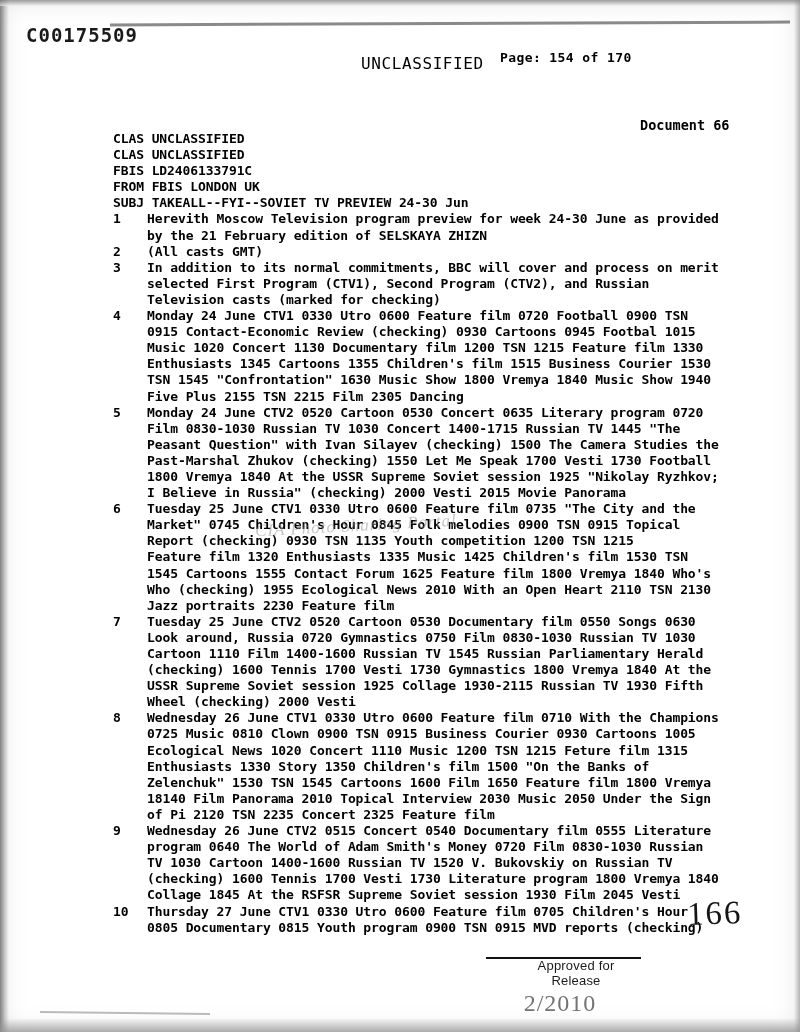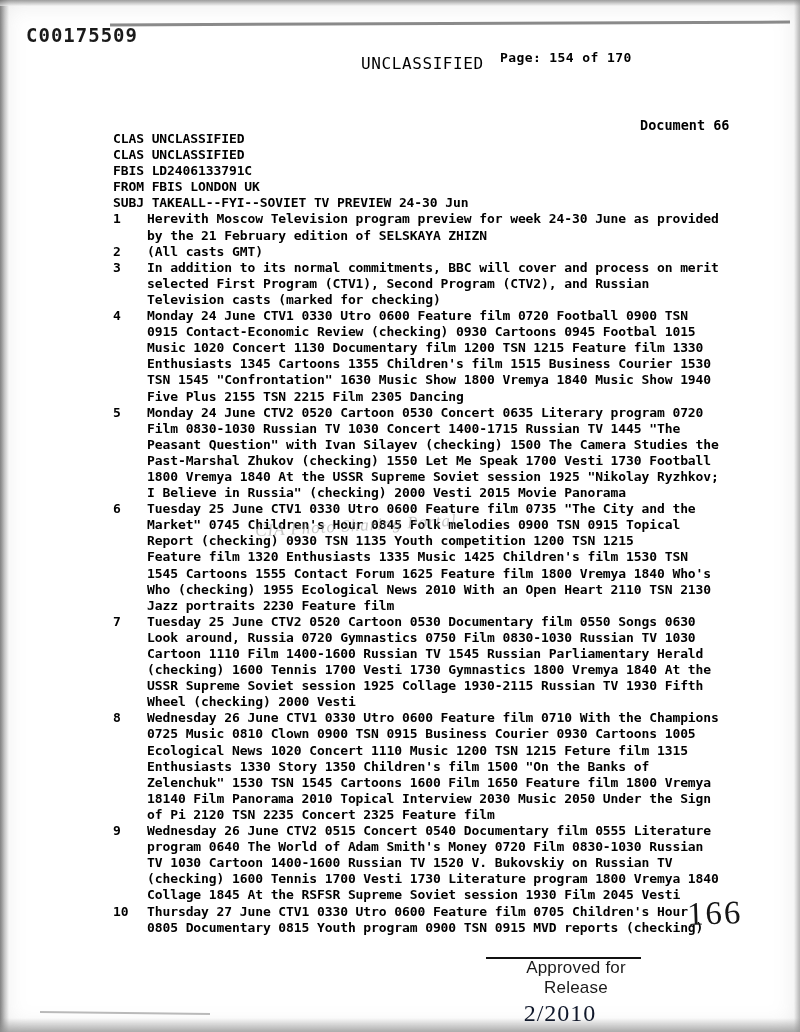--- a/index.html
+++ b/index.html
@@ -165,29 +165,29 @@
   .release-line {
     position: absolute;
     left: 486px;
     top: 957px;
     width: 155px;
     height: 2px;
     background: #111;
   }
   .release-text {
     font-family: "Liberation Sans", sans-serif;
-    font-size: 17px;
+    font-size: 13px;
     color: #1a1a1a;
     letter-spacing: .2px;
     margin-left: 32px;
   }
   .release-date {
     font-family: "Liberation Serif", serif;
     font-size: 24px;
-    color: #0f172a;
+    color: #737373;
     margin-top: 2px;
     letter-spacing: 1px;
   }
 </style>
 </head>
 <body>
 
 <div class="page">
 
   <div class="edge-left"></div>

